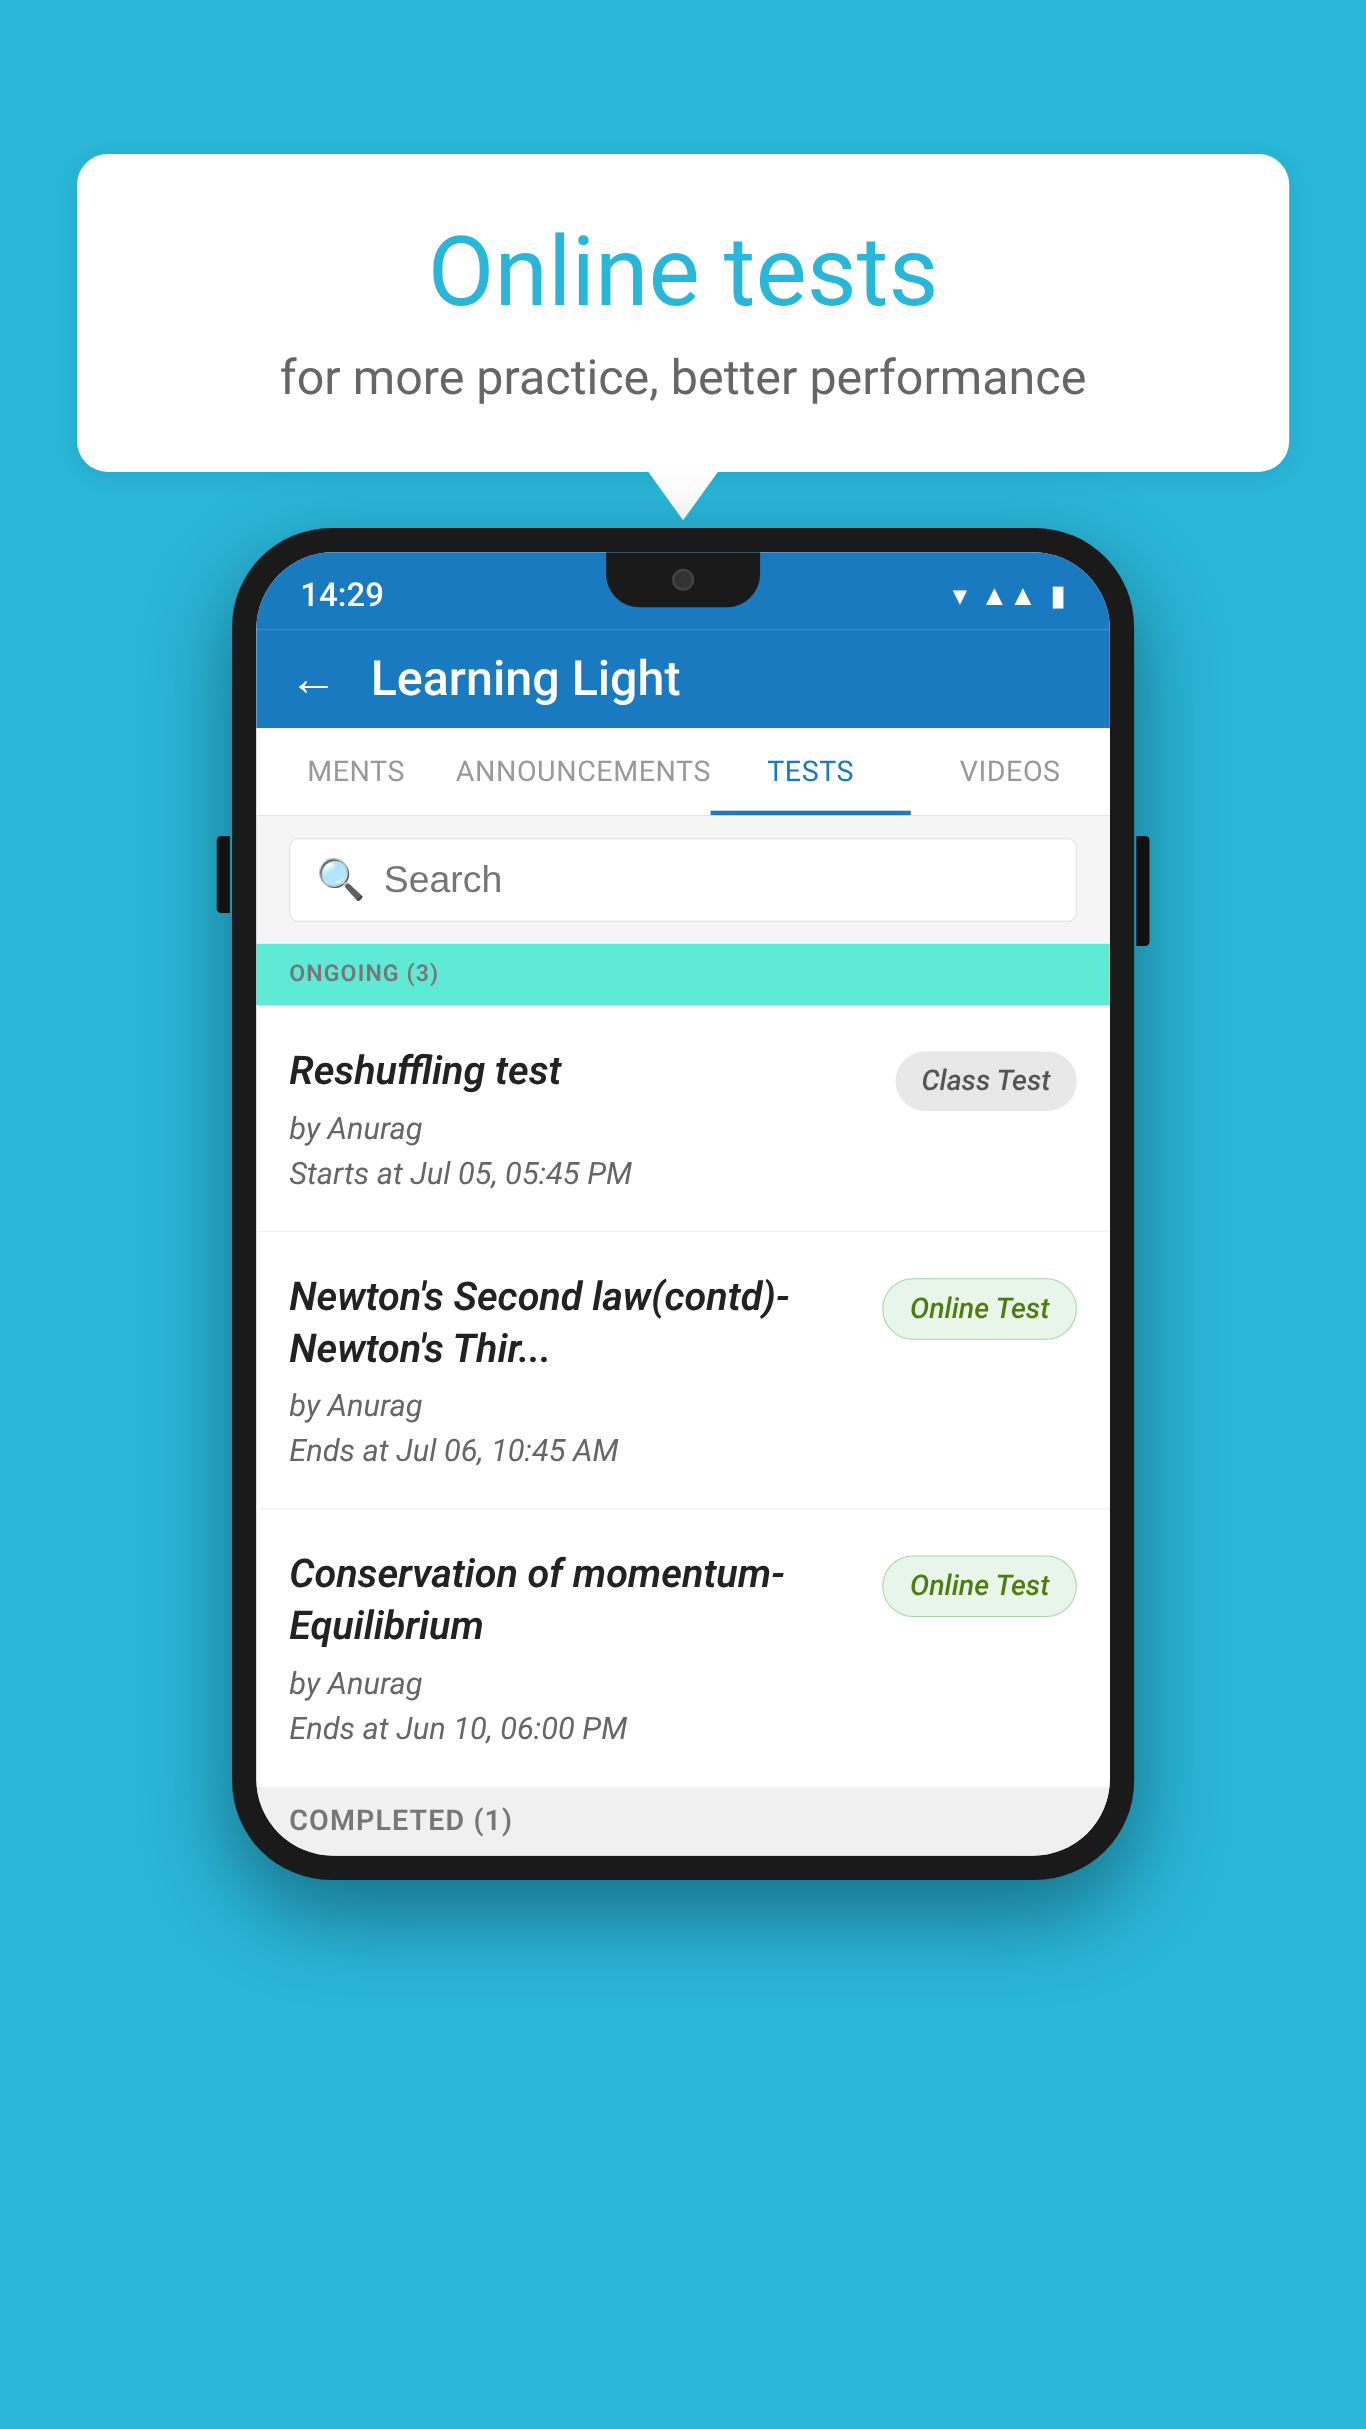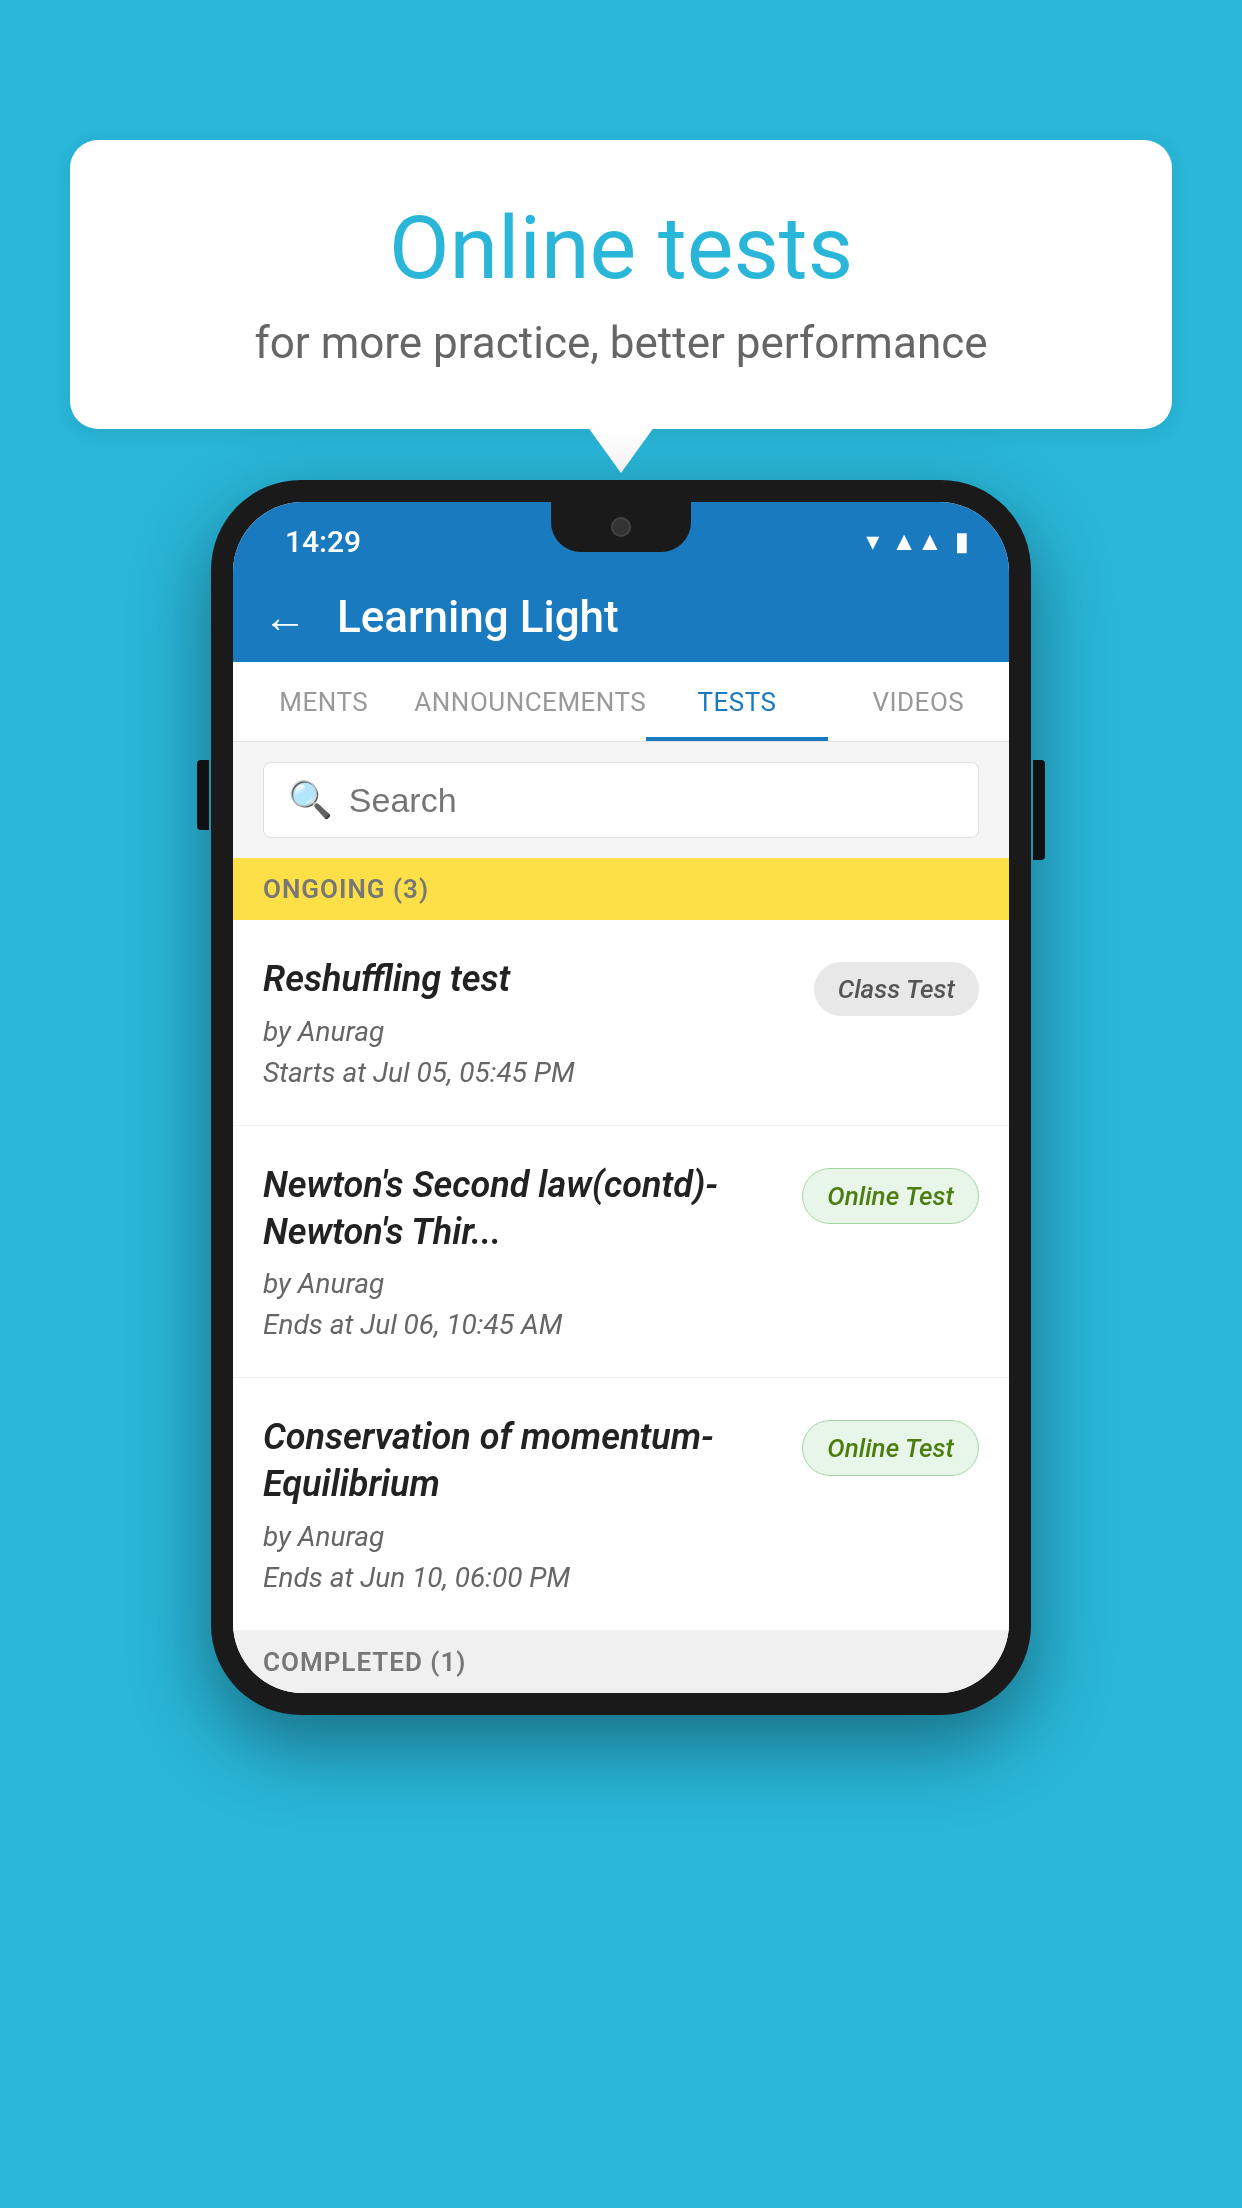--- a/index.html
+++ b/index.html
@@ -140,21 +140,20 @@
       align-items: center;
       justify-content: space-between;
       padding: 0 40px;
       padding-top: 8px;
     }
 
     .status-time {
       color: white;
       font-size: 30px;
       font-weight: 500;
-      margin-left: 12px;
     }
 
     .status-icons {
       display: flex;
       align-items: center;
       gap: 12px;
     }
 
     .status-icon {
       color: white;
@@ -243,23 +242,23 @@
       font-size: 34px;
       color: #aaa;
       flex: 1;
       border: none;
       outline: none;
       background: transparent;
     }
 
     
     .section-header {
-      background: #fde047;
+      background: #5eead4;
       padding: 16px 30px;
-      font-size: 26px;
+      font-size: 21px;
       font-weight: 600;
       color: #777;
       letter-spacing: 1px;
     }
 
     
     .test-list {
       background: white;
       font-style: italic;
     }

